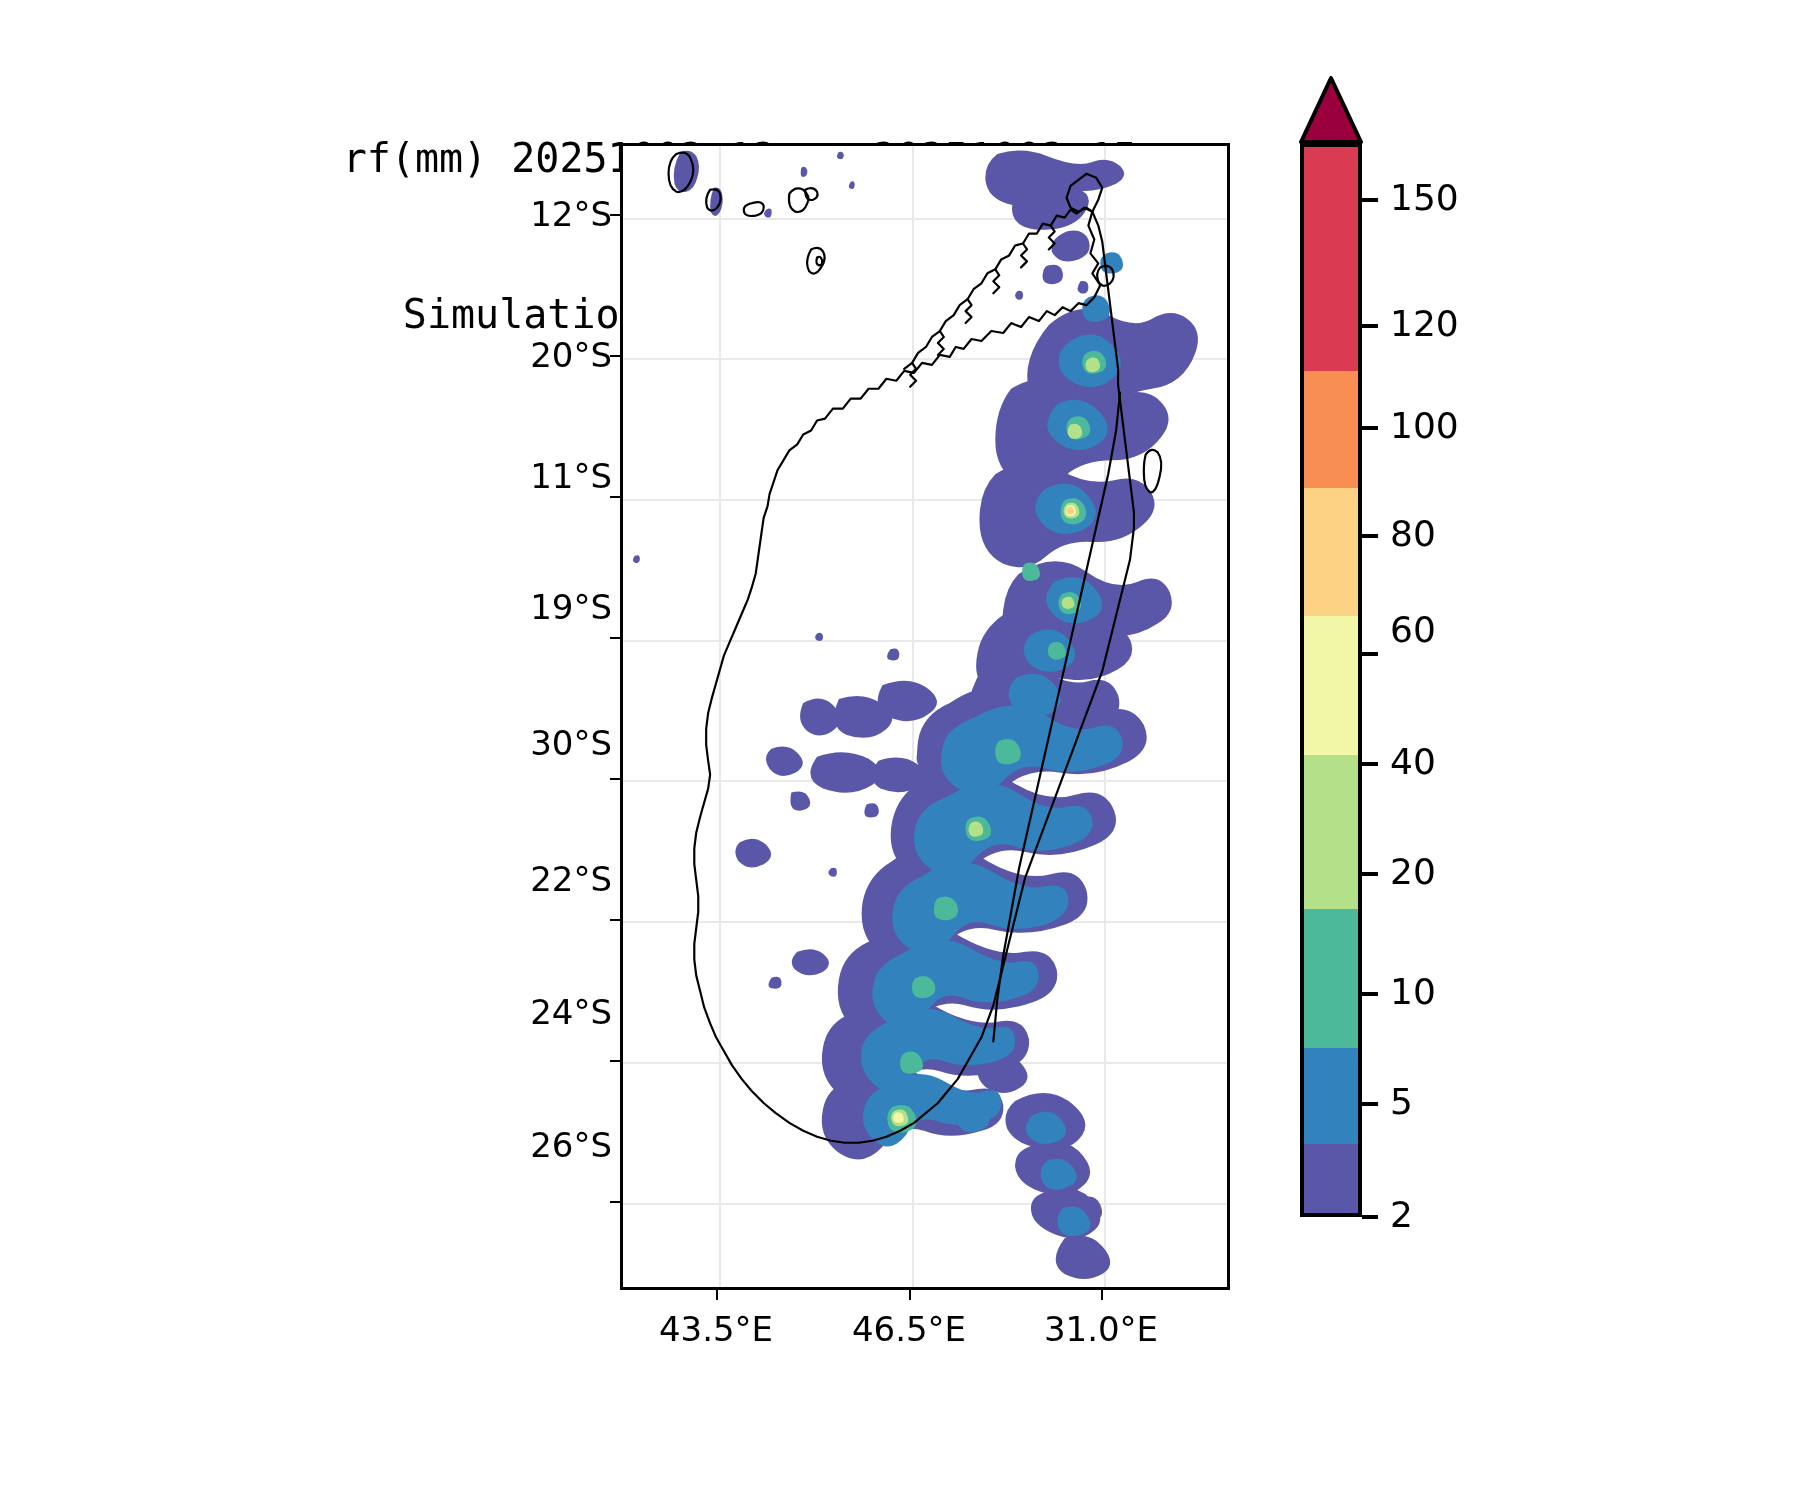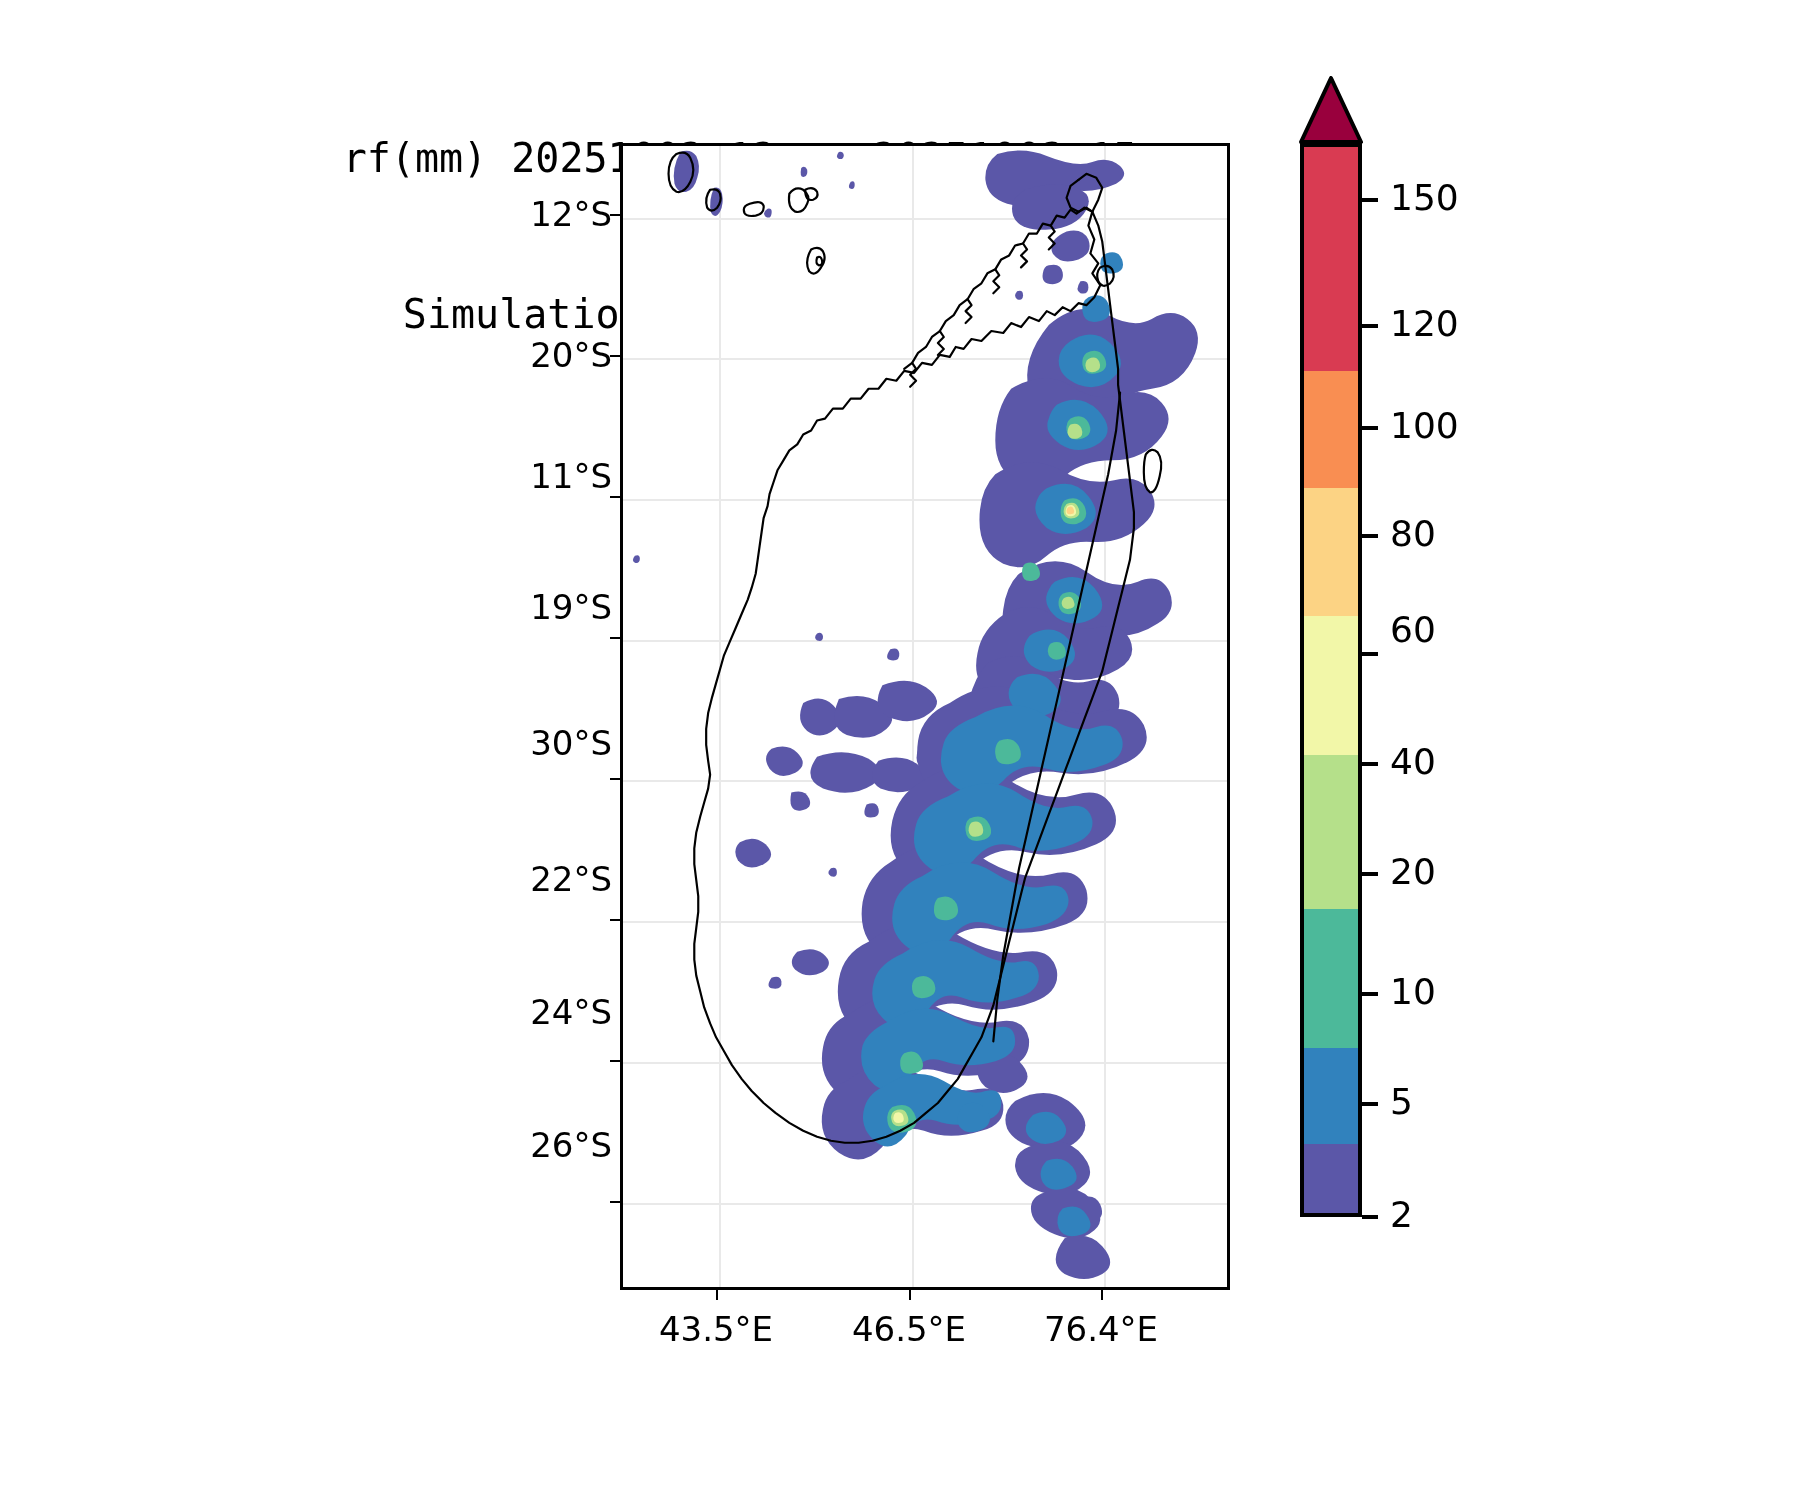--- a/index.html
+++ b/index.html
@@ -319,21 +319,21 @@
   <div class="ylab" style="top:862px;">22°S</div>
   <div class="ylab" style="top:995px;">24°S</div>
   <div class="ylab" style="top:1128px;">26°S</div>
 
   <div class="xtick" style="left:716px;"></div>
   <div class="xtick" style="left:909px;"></div>
   <div class="xtick" style="left:1101px;"></div>
 
   <div class="xlab" style="left:636px;width:160px;">43.5°E</div>
   <div class="xlab" style="left:829px;width:160px;">46.5°E</div>
-  <div class="xlab" style="left:1021px;width:160px;">76.4°E</div>
+  <div class="xlab" style="left:1021px;width:160px;">31.0°E</div>
 
   <div class="cbar-wrap">
 
     <svg class="cbar-arrow" viewBox="0 0 64 68">
       <polygon points="32,2 62,66 2,66" fill="#99003d" stroke="#000000" stroke-width="4" stroke-linejoin="round"></polygon>
     </svg>
 
     <div class="cbar-body">
       <div class="cbar-seg" style="background:#5b57a8;height:6.5%;"></div>
       <div class="cbar-seg" style="background:#3182bd;height:9.0%;"></div>

